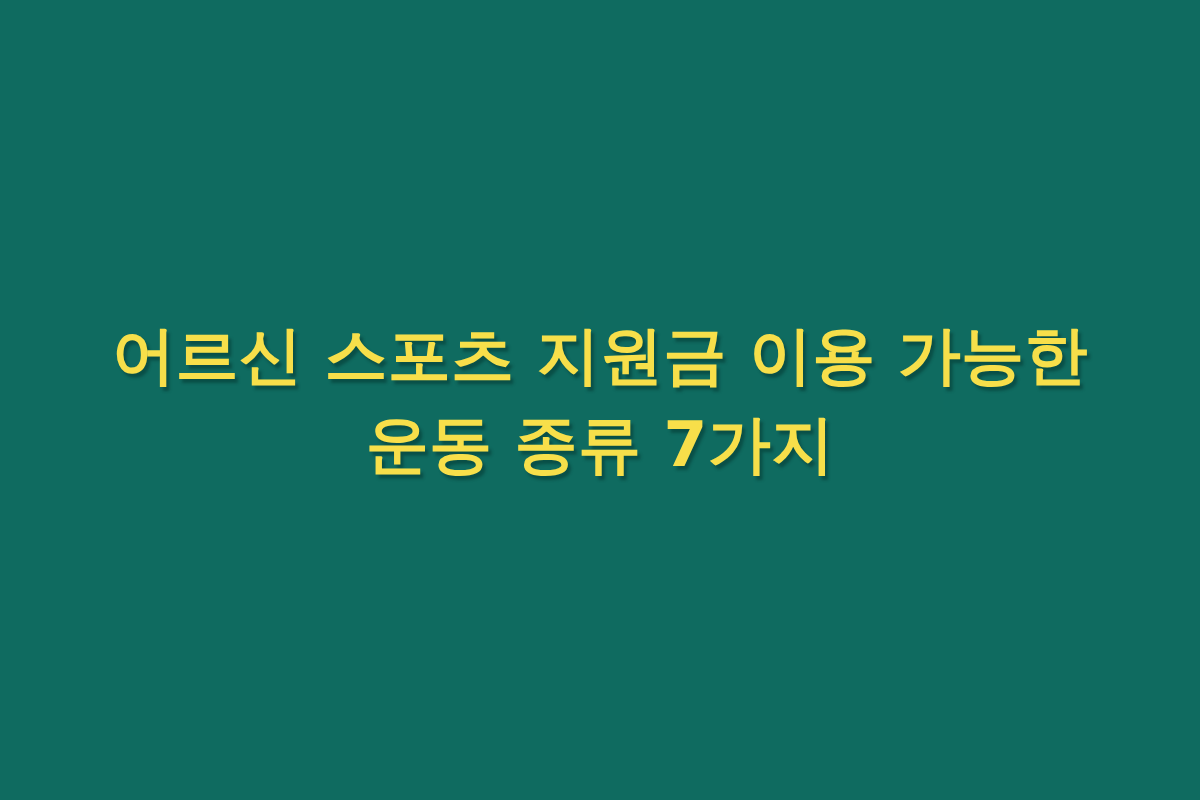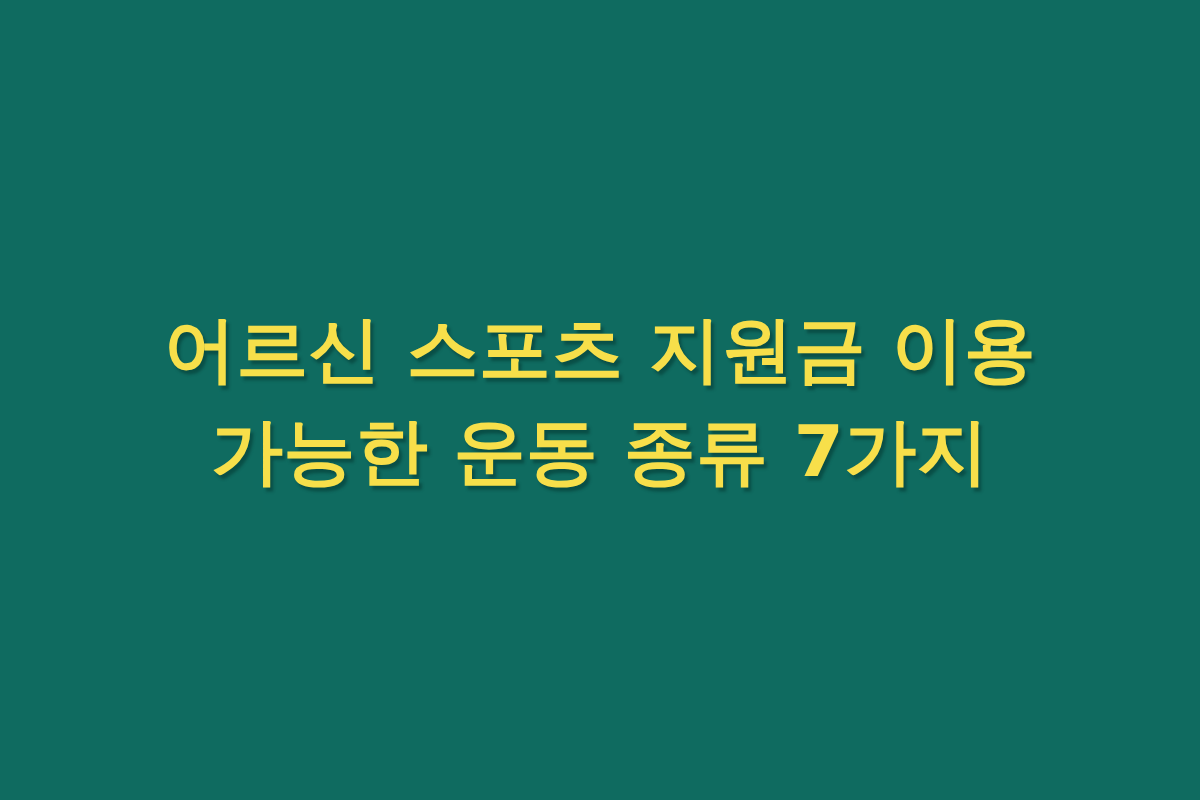--- a/index.html
+++ b/index.html
@@ -26,21 +26,21 @@
     background: #0F6B60; 
   }
 
   #headline {
     width: 1010px;
     margin: 0;
     padding: 0;
     text-align: center;
     font-family: "DejaVu Sans", "Liberation Sans", sans-serif;
     font-weight: 700;
-    font-size: 72px;
+    font-size: 63px;
     line-height: 1.42;
     letter-spacing: 0.005em;
     color: #F7DF4A; 
     text-shadow: 3px 4px 3px rgba(0, 40, 35, 0.42);
     word-break: keep-all;
     overflow-wrap: break-word;
     -webkit-font-smoothing: antialiased;
   }
 </style>
 </head>

